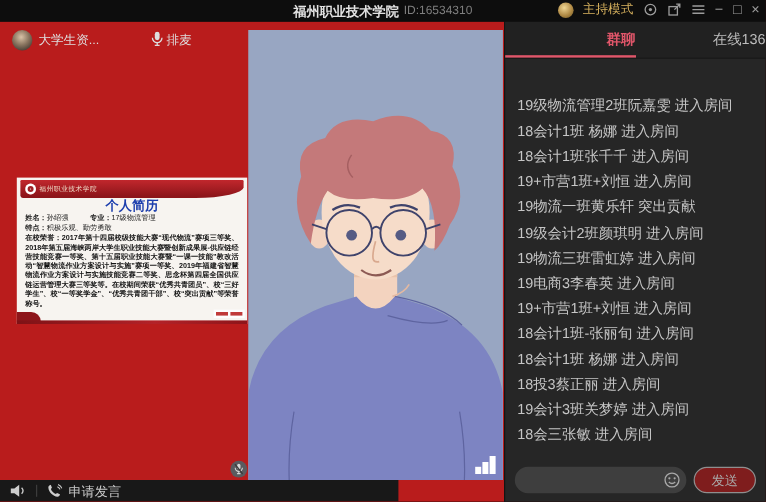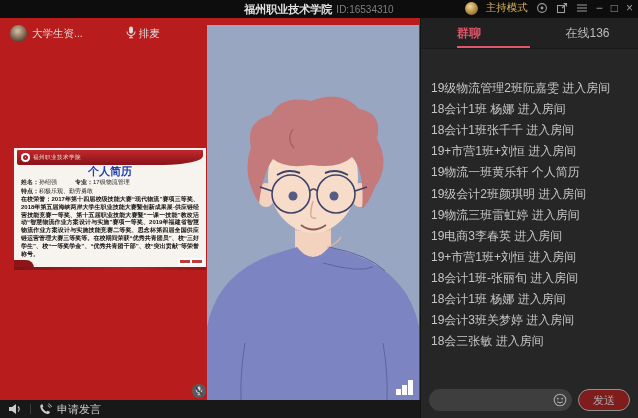--- a/index.html
+++ b/index.html
@@ -58,30 +58,30 @@
   .signal{position:absolute;right:6px;bottom:5px;display:flex;align-items:flex-end;gap:1px;}
   .signal i{display:block;width:5px;background:#fff;}
   .signal i:nth-child(1){height:6px;}
   .signal i:nth-child(2){height:10px;}
   .signal i:nth-child(3){height:15px;}
 
   .muted-mic{position:absolute;left:192px;top:366px;width:14px;height:14px;border-radius:50%;
              background:#5a5b5f;display:flex;align-items:center;justify-content:center;z-index:6;}
 
   
-  .bottombar{position:absolute;left:0;bottom:0;width:420px;height:18px;background:#181818;
+  .bottombar{position:absolute;left:0;bottom:0;width:332px;height:18px;background:#181818;
              display:flex;align-items:center;padding-left:8px;box-sizing:border-box;z-index:10;}
   .bb-divider{width:1px;height:10px;background:#3c3c3c;margin:0 8px;}
   .apply{display:flex;align-items:center;gap:5px;color:#c9c9c9;font-size:11px;cursor:pointer;}
 
   
   .chat{position:relative;flex:1;background:#262626;display:flex;flex-direction:column;border-left:1px solid #141414;box-sizing:border-box;}
   .tabs{height:30px;flex:none;display:flex;background:#212121;border-bottom:1px solid #1a1a1a;}
-  .tab{flex:1;position:relative;display:flex;align-items:center;justify-content:flex-start;
-       font-size:12px;color:#bdbdbd;cursor:pointer;margin-left:36px;}
+  .tab{flex:1;position:relative;display:flex;align-items:center;justify-content:flex-end;
+       font-size:12px;color:#bdbdbd;cursor:pointer;}
   .tab.active{color:#e0566a;font-weight:bold;}
   .tab.active::after{content:"";position:absolute;left:0;right:0;bottom:0;height:2px;background:#e0566a;}
 
   .msg-list{flex:1;overflow:hidden;padding-top:1px;margin-top:28px;}
   .msg-row{height:21.1px;display:flex;align-items:center;padding:0 10px;font-size:12px;
            color:#c6c6c6;white-space:nowrap;overflow:hidden;}
   .badge{display:none;margin-right:3px;flex:none;}
   .msg-row.has-badge .badge{display:block;}
 
   .input-row{flex:none;height:24px;margin:2px 8px 6px 8px;display:flex;align-items:center;gap:6px;}
@@ -271,21 +271,21 @@
     <span class="msg-text">18会计1班张千千 进入房间</span>
   </div>
 
   <div class="msg-row">
 
     <span class="msg-text">19+市营1班+刘恒 进入房间</span>
   </div>
 
   <div class="msg-row">
 
-    <span class="msg-text">19物流一班黄乐轩 个人简历</span>
+    <span class="msg-text">19物流一班黄乐轩 突出贡献</span>
   </div>
 
 
   <div class="msg-row">
 
     <span class="msg-text">19级会计2班颜琪明 进入房间</span>
   </div>
 
   <div class="msg-row">
 
@@ -306,20 +306,24 @@
   <div class="msg-row">
 
     <span class="msg-text">18会计1班-张丽旬 进入房间</span>
   </div>
 
   <div class="msg-row">
 
     <span class="msg-text">18会计1班 杨娜 进入房间</span>
   </div>
 
+  <div class="msg-row">
+
+    <span class="msg-text">18投3蔡正丽 进入房间</span>
+  </div>
 
   <div class="msg-row">
 
     <span class="msg-text">19会计3班关梦婷 进入房间</span>
   </div>
 
   <div class="msg-row">
 
     <span class="msg-text">18会三张敏 进入房间</span>
   </div>

